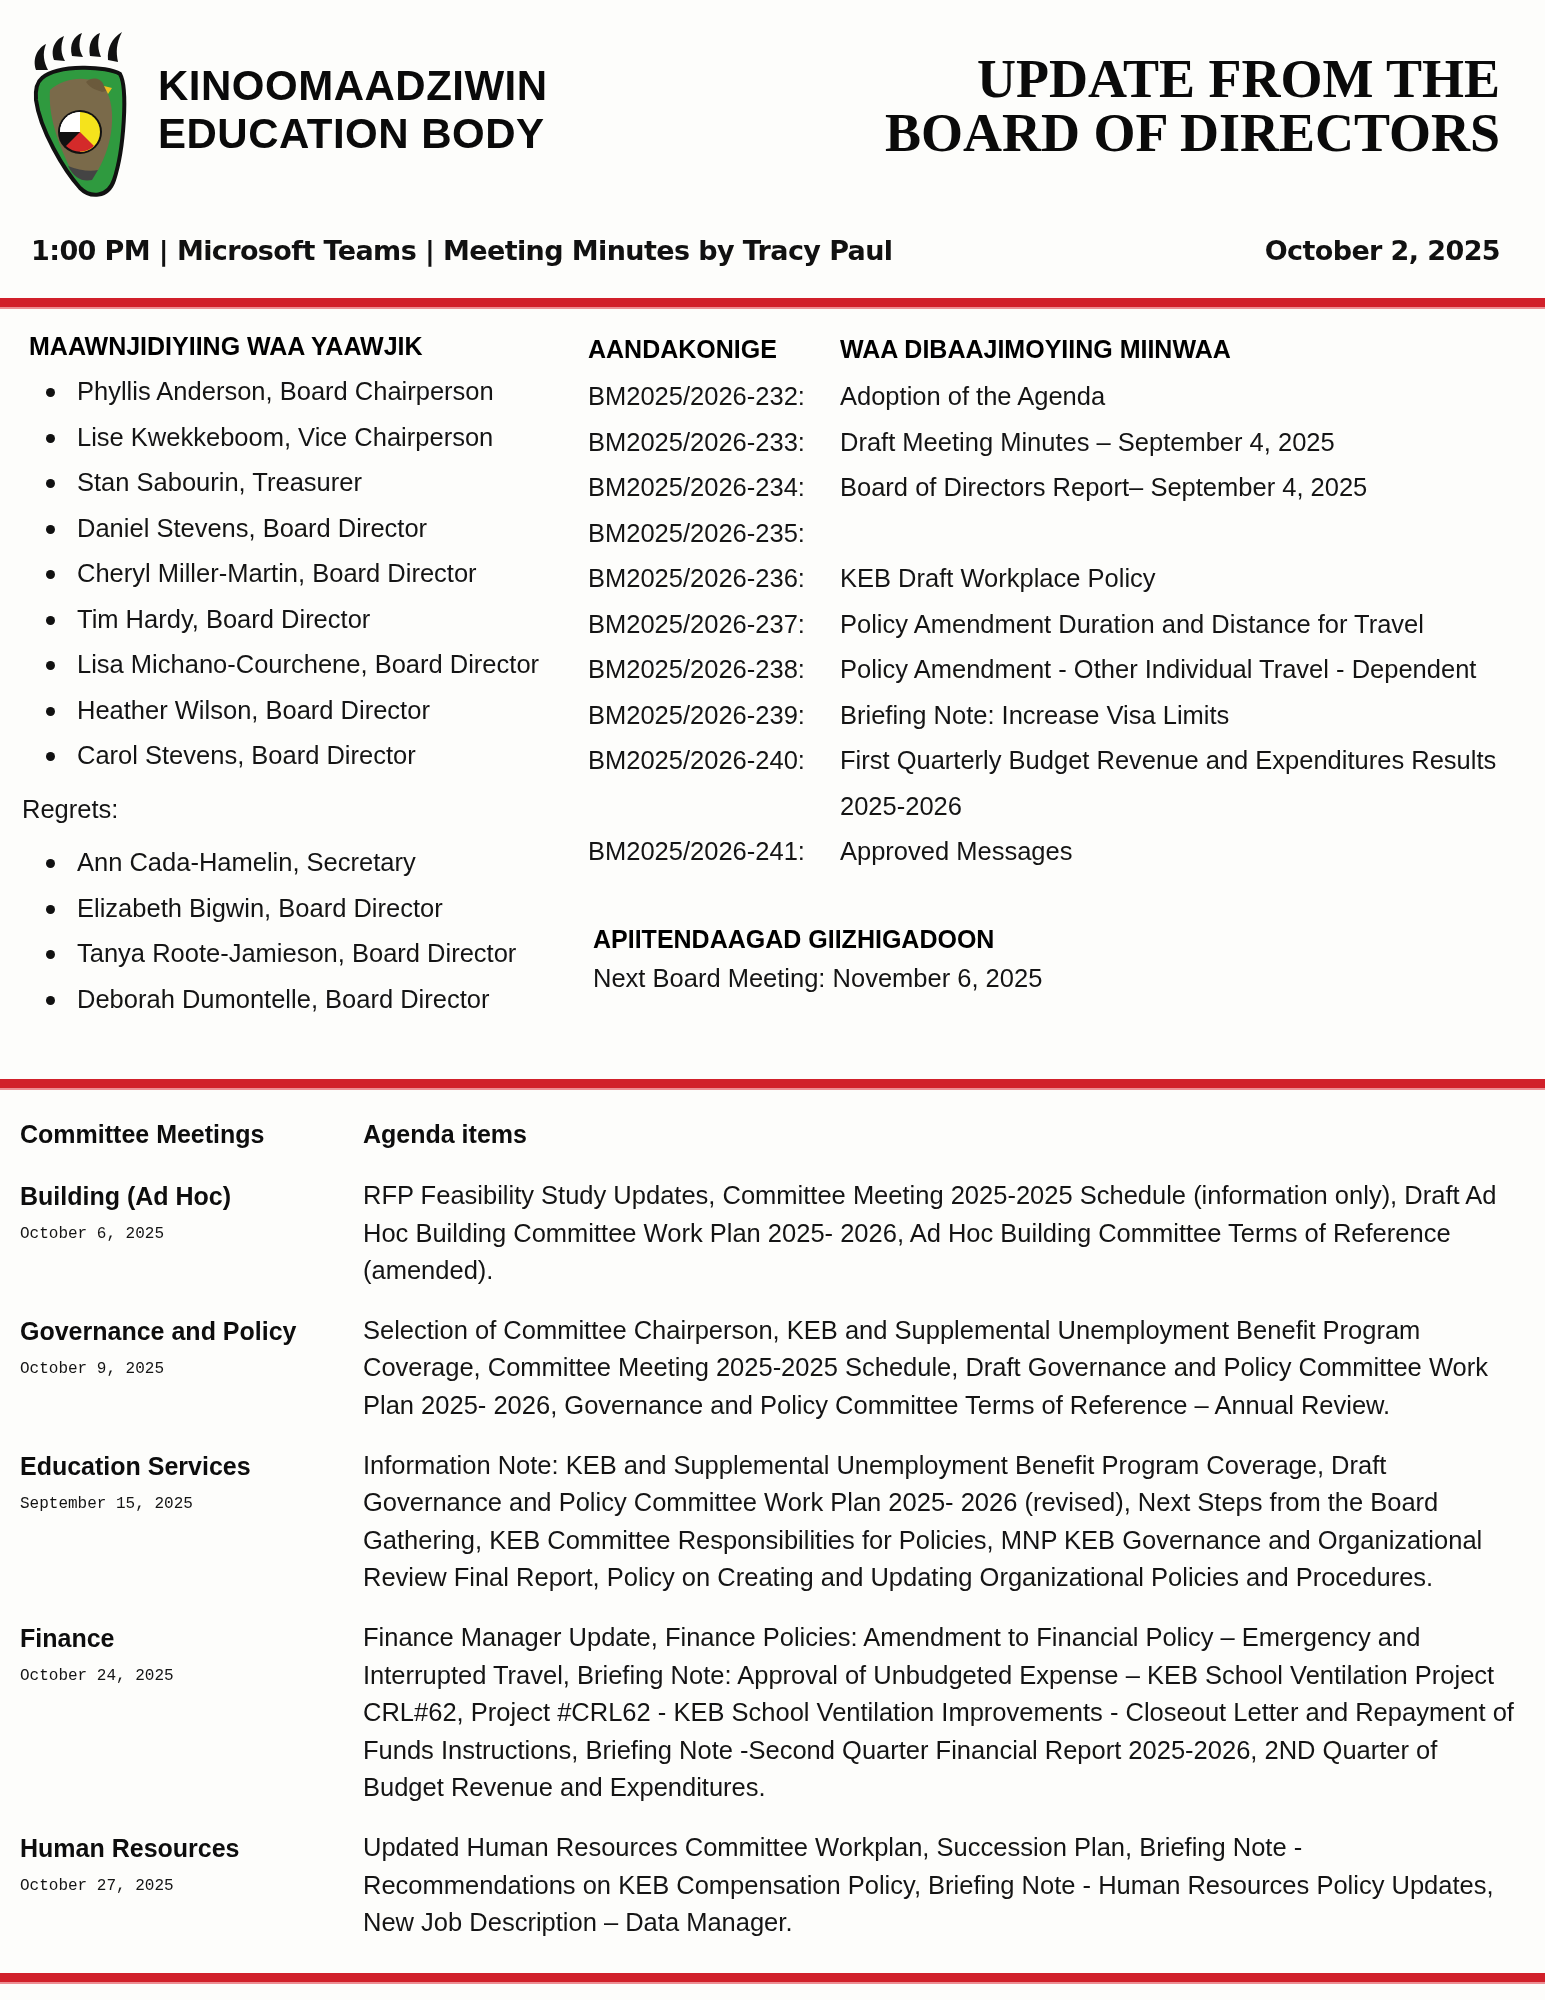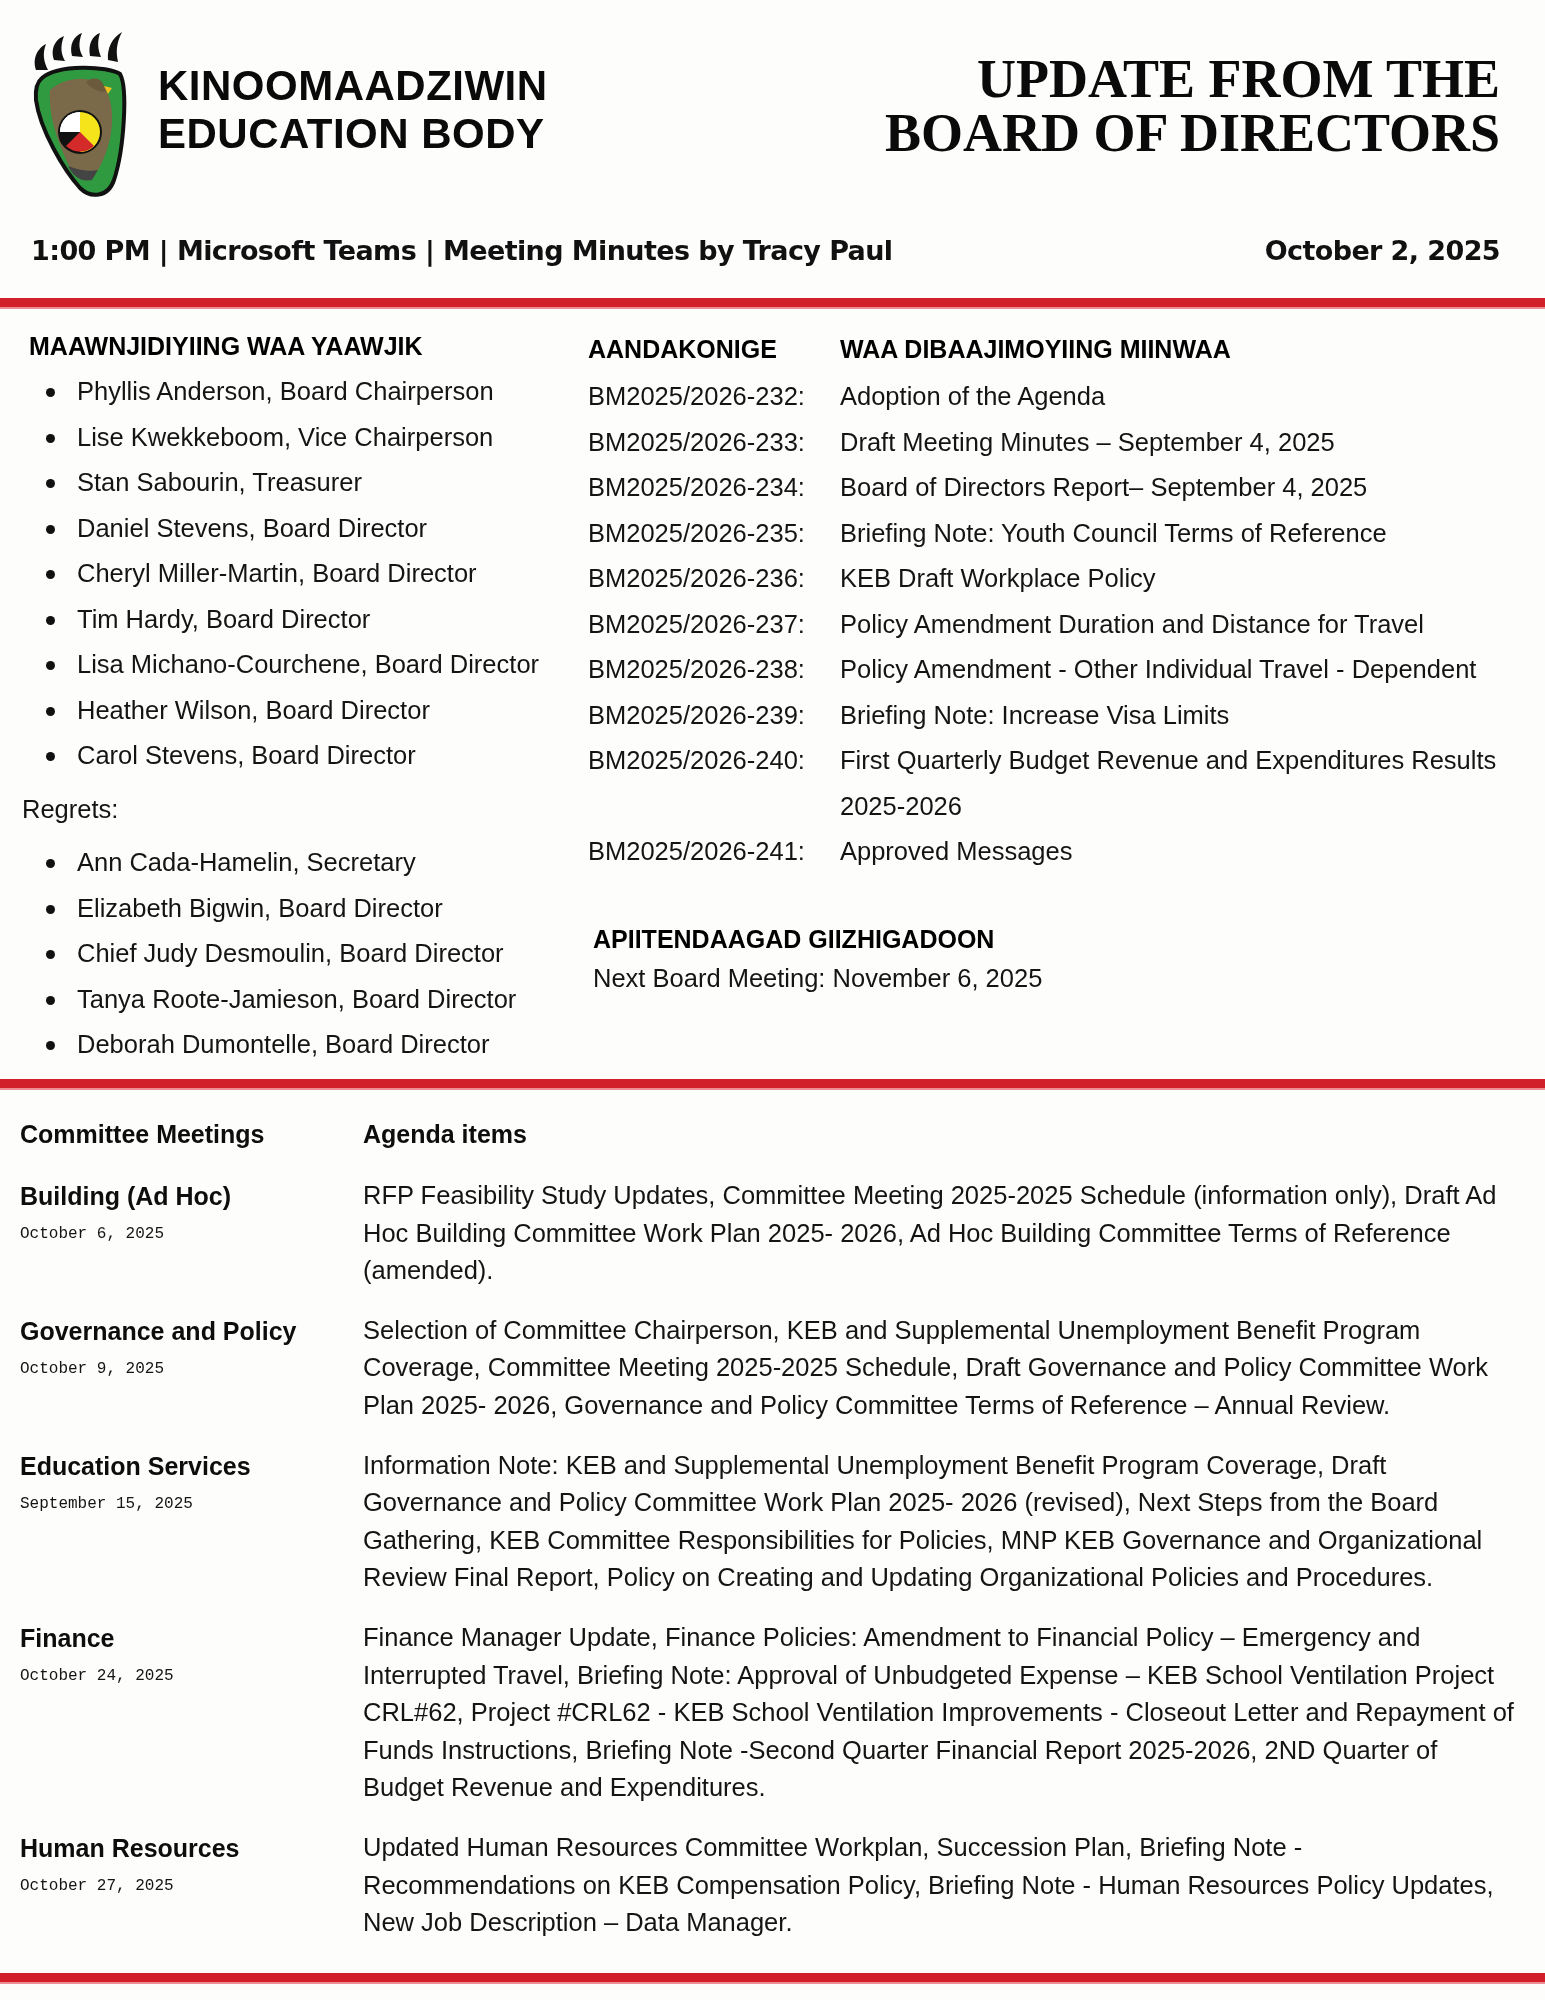--- a/index.html
+++ b/index.html
@@ -112,21 +112,20 @@
     <li><span class="dot"></span><span>Cheryl Miller-Martin, Board Director</span></li>
     <li><span class="dot"></span><span>Tim Hardy, Board Director</span></li>
     <li><span class="dot"></span><span>Lisa Michano-Courchene, Board Director</span></li>
     <li><span class="dot"></span><span>Heather Wilson, Board Director</span></li>
     <li><span class="dot"></span><span>Carol Stevens, Board Director</span></li>
   </ul>
   <div class="regrets-label">Regrets:</div>
   <ul class="bullet-list">
     <li><span class="dot"></span><span>Ann Cada-Hamelin, Secretary</span></li>
     <li><span class="dot"></span><span>Elizabeth Bigwin, Board Director</span></li>
-    <li><span class="dot"></span><span>Chief Judy Desmoulin, Board Director</span></li>
     <li><span class="dot"></span><span>Tanya Roote-Jamieson, Board Director</span></li>
     <li><span class="dot"></span><span>Deborah Dumontelle, Board Director</span></li>
   </ul>
 </div>
 
 <div class="abs agenda">
   <div class="agenda-head">
     <div class="col-code section-heading">AANDAKONIGE</div>
     <div class="section-heading">WAA DIBAAJIMOYIING MIINWAA</div>
   </div>
@@ -137,21 +136,20 @@
   <div class="agenda-row">
       <div class="code">BM2025/2026-233:</div>
       <div class="title">Draft Meeting Minutes – September 4, 2025</div>
     </div>
   <div class="agenda-row">
       <div class="code">BM2025/2026-234:</div>
       <div class="title">Board of Directors Report– September 4, 2025</div>
     </div>
   <div class="agenda-row">
       <div class="code">BM2025/2026-235:</div>
-      <div class="title">Briefing Note: Youth Council Terms of Reference</div>
     </div>
   <div class="agenda-row">
       <div class="code">BM2025/2026-236:</div>
       <div class="title">KEB Draft Workplace Policy</div>
     </div>
   <div class="agenda-row">
       <div class="code">BM2025/2026-237:</div>
       <div class="title">Policy Amendment Duration and Distance for Travel</div>
     </div>
   <div class="agenda-row">

